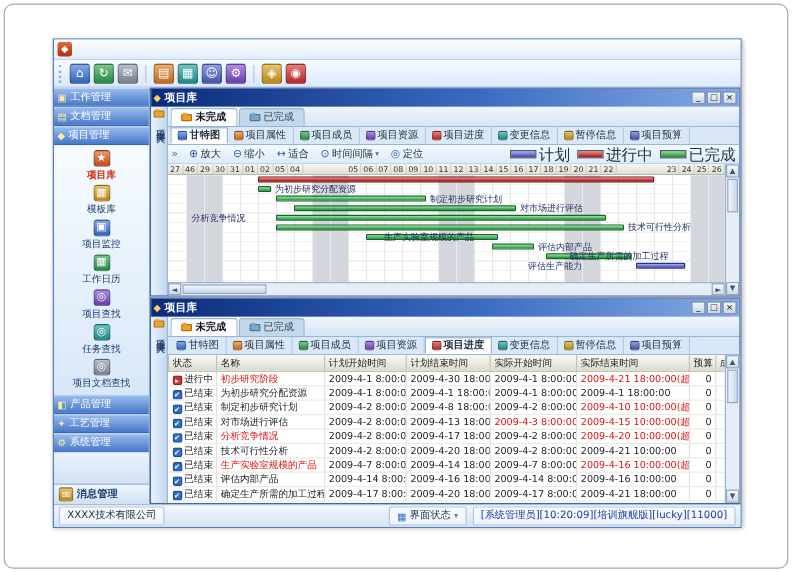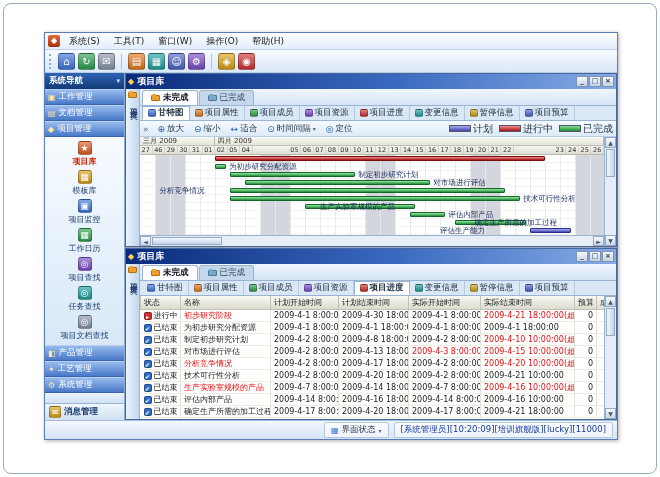--- a/index.html
+++ b/index.html
@@ -85,21 +85,21 @@
   .tab.selected { background:#fff; border:1px solid #9ab4d4; border-bottom:1px solid #fff; font-weight:bold; }
   .tic { width:8px; height:8px; border-radius:2px; border:1px solid rgba(0,0,0,.25); }
 
   
   .gantt-toolbar { height:16px; display:flex; align-items:center; gap:2px; padding:0 3px;
     background:linear-gradient(#f5fafe,#ddeaf8); border-bottom:1px solid #b8cce4; font-size:8.5px; color:#234; }
   .gt-chevron { color:#567; font-size:9px; margin-right:2px; }
   .gt-btn { display:flex; align-items:center; gap:2px; padding:0 4px; border:1px solid transparent; }
   .gt-ic { color:#2a5bb0; font-size:9px; }
   .gt-dd { font-size:6px; color:#567; }
-  .legend { margin-left:auto; display:flex; align-items:center; gap:6px; font-size:10px; }
+  .legend { margin-left:auto; display:flex; align-items:center; gap:6px; font-size:13px; }
   .lg-item { display:flex; align-items:center; gap:2px; }
   .sw { width:22px; height:7px; border:1px solid #556; }
   .sw.planned { background:linear-gradient(#a8aef0,#4046b0); }
   .sw.active  { background:linear-gradient(#f09090,#a81212); }
   .sw.done    { background:linear-gradient(#8ae09a,#1e8e34); }
 
   .gantt-area { flex:1; display:flex; min-height:0; }
   .gantt-left { flex:1; display:flex; flex-direction:column; min-width:0; background:#fff; }
   .timeline-months { height:9px; display:flex; background:linear-gradient(#fafaf6,#e4e4da);
     border-bottom:1px solid #c0c0b6; font-size:7px; color:#333; }
@@ -157,27 +157,20 @@
 </style>
 </head>
 <body>
 
 <div class="screen-frame"></div>
 
 <div class="app">
 
   <div class="menu-bar">
     <span class="app-icon">◆</span>
-    <span class="menu-items" id="menu-items">
-        <span class="menu-item">系统(S)</span>
-        <span class="menu-item">工具(T)</span>
-        <span class="menu-item">窗口(W)</span>
-        <span class="menu-item">操作(O)</span>
-        <span class="menu-item">帮助(H)</span>
-      </span>
   </div>
 
   <div class="toolbar">
     <span class="tb-grip"></span>
     <span class="tb-icons" id="toolbar-icons">
         <span class="tb-icon" style="background: linear-gradient(rgba(255, 255, 255, 0.38), rgba(0, 0, 0, 0.14)), rgb(59, 116, 217);">⌂</span>
         <span class="tb-icon" style="background: linear-gradient(rgba(255, 255, 255, 0.38), rgba(0, 0, 0, 0.14)), rgb(46, 158, 79);">↻</span>
         <span class="tb-icon" style="background: linear-gradient(rgba(255, 255, 255, 0.38), rgba(0, 0, 0, 0.14)), rgb(138, 148, 168);">✉</span>
         <span class="tb-sep"></span>
         <span class="tb-icon" style="background: linear-gradient(rgba(255, 255, 255, 0.38), rgba(0, 0, 0, 0.14)), rgb(224, 121, 30);">▤</span>
@@ -185,24 +178,20 @@
         <span class="tb-icon" style="background: linear-gradient(rgba(255, 255, 255, 0.38), rgba(0, 0, 0, 0.14)), rgb(74, 99, 200);">☺</span>
         <span class="tb-icon" style="background: linear-gradient(rgba(255, 255, 255, 0.38), rgba(0, 0, 0, 0.14)), rgb(122, 74, 200);">⚙</span>
         <span class="tb-sep"></span>
         <span class="tb-icon" style="background: linear-gradient(rgba(255, 255, 255, 0.38), rgba(0, 0, 0, 0.14)), rgb(216, 160, 24);">◈</span>
         <span class="tb-icon" style="background: linear-gradient(rgba(255, 255, 255, 0.38), rgba(0, 0, 0, 0.14)), rgb(208, 48, 48);">◉</span>
       </span>
   </div>
 
   <div class="main">
     <div class="sidebar">
-      <div class="sb-header">
-        <span>系统导航</span>
-        <span class="sb-hd-btn">▾</span>
-      </div>
       <div id="sidebar-groups">
           <div class="sb-group">
             <span class="sb-gic">▣</span>
             <span>工作管理</span>
           </div>
           <div class="sb-group">
             <span class="sb-gic">▤</span>
             <span>文档管理</span>
           </div>
           <div class="sb-group">
@@ -356,24 +345,20 @@
                     <span>进行中</span>
                   </span>
                   <span class="lg-item">
                     <span class="sw done"></span>
                     <span>已完成</span>
                   </span>
                 </span>
             </div>
             <div class="gantt-area">
               <div class="gantt-left">
-                <div class="timeline-months" id="tl-months">
-                    <div class="tm-cell" style="width: 75px;">三月 2009</div>
-                    <div class="tm-cell" style="width: 390px;">四月 2009</div>
-                  </div>
                 <div class="timeline-days" id="tl-days">
                     <div class="td-cell" style="width: 15px;">27</div>
                     <div class="td-cell" style="width: 15px;">46</div>
                     <div class="td-cell" style="width: 15px; text-align: center;">29</div>
                     <div class="td-cell" style="width: 15px;">30</div>
                     <div class="td-cell" style="width: 15px;">31</div>
                     <div class="td-cell" style="width: 15px;">01</div>
                     <div class="td-cell" style="width: 15px;">02</div>
                     <div class="td-cell" style="width: 15px;">05</div>
                     <div class="td-cell" style="width: 15px;">04</div>
@@ -666,20 +651,21 @@
               </div>
             </div>
           </div>
         </div>
       </div>
 
     </div>
   </div>
 
   <div class="status-bar">
+    <span class="sb-seg">XXXX技术有限公司</span>
     <span class="sb-fill"></span>
     <span class="sb-seg ui-state">
       <span class="ui-ic">▦</span>
       <span>界面状态</span>
       <span class="caret">▾</span>
     </span>
     <span class="sb-seg session">[系统管理员][10:20:09][培训旗舰版][lucky][11000]</span>
   </div>
 
 </div>

